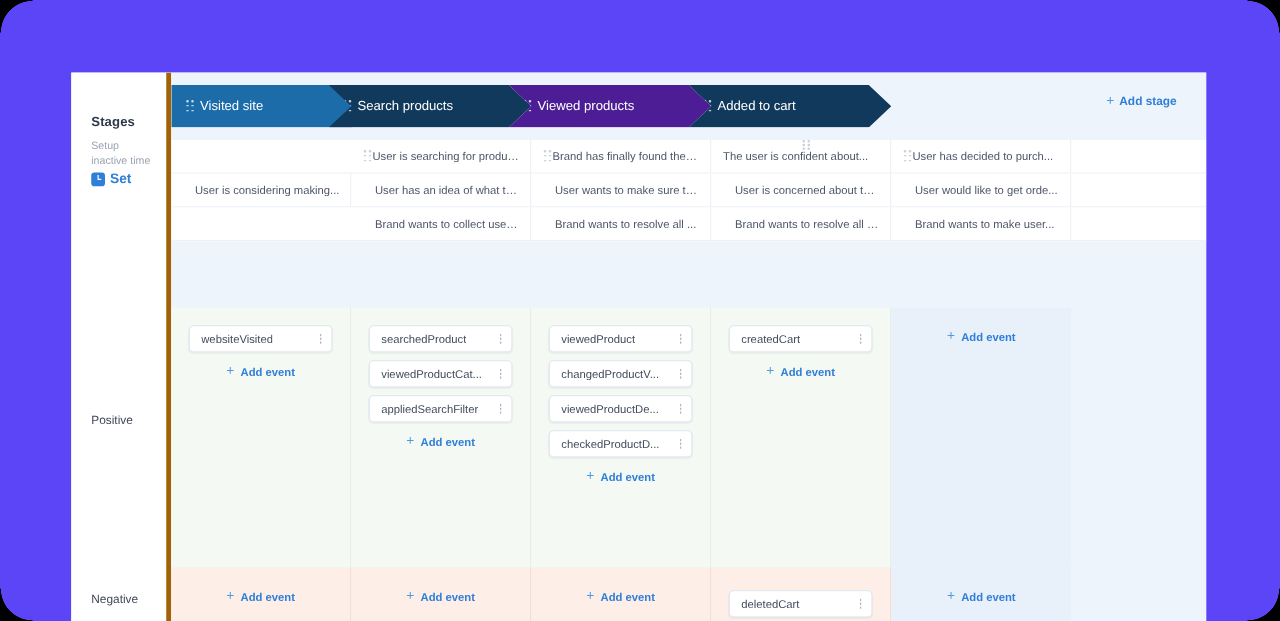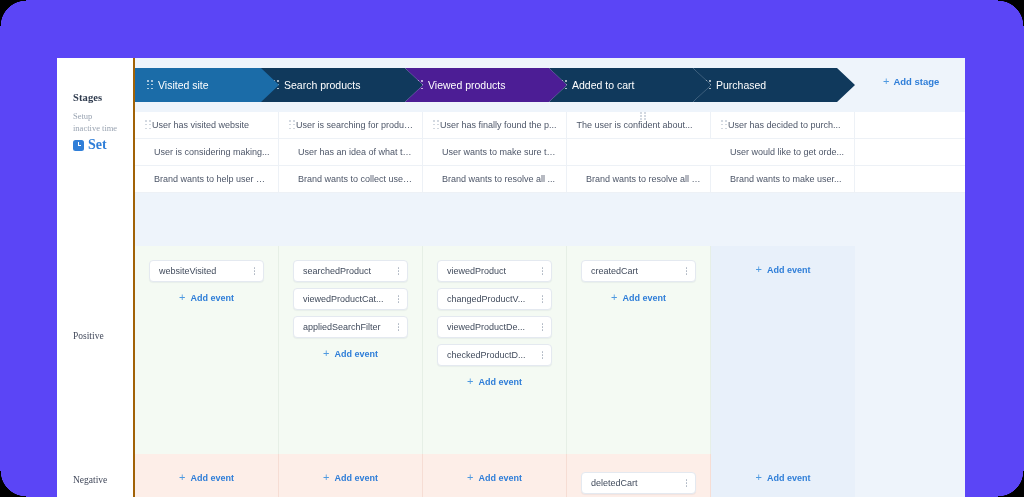--- a/index.html
+++ b/index.html
@@ -24,22 +24,21 @@
 
   
   .app{
     position:absolute;left:57px;top:58px;width:908px;height:439px;
     background:#ffffff;overflow:hidden;display:flex;
   }
 
   
   .rail{
     width:76px;flex:0 0 76px;background:#ffffff;position:relative;
-    border-right:2px solid #a16207;
-    font-family:Liberation Serif, serif;
+    border-right:4px solid #a16207;
   }
   .rail-title{
     position:absolute;left:16px;top:34px;
     font-size:10.5px;font-weight:bold;color:#2e3a4d;letter-spacing:.1px;
   }
   .rail-sub{
     position:absolute;left:16px;top:53px;width:58px;
     font-size:8.5px;line-height:11.5px;color:#9aa4b2;
   }
   .rail-set{
@@ -49,21 +48,21 @@
   .clock-ic{
     width:11px;height:11px;border-radius:2.5px;background:#2f7ed8;
     position:relative;flex:0 0 11px;
   }
   .clock-ic::before{
     content:"";position:absolute;left:5px;top:2.5px;width:1px;height:3.4px;background:#fff;
   }
   .clock-ic::after{
     content:"";position:absolute;left:5px;top:5.3px;width:3px;height:1px;background:#fff;
   }
-  .rail-set span{font-size:14px;font-weight:bold;color:#2f7ed8;}
+  .rail-set span{font-size:11px;font-weight:bold;color:#2f7ed8;}
 
   .rail-positive{
     position:absolute;left:16px;top:273px;font-size:9.5px;color:#41485a;
   }
   .rail-negative{
     position:absolute;left:16px;bottom:12px;font-size:9.5px;color:#41485a;
   }
 
   
   .board{flex:1 1 auto;position:relative;background:#eef4fb;overflow:hidden;}
@@ -214,72 +213,50 @@
               <span class="dots">
                 <i></i>
                 <i></i>
                 <i></i>
                 <i></i>
                 <i></i>
                 <i></i>
               </span>
               <span class="lbl">Added to cart</span>
             </div>
-            <div class="chev" style="left: 558px; width: 162px; background: rgb(16, 57, 92); clip-path: polygon(0px 0px, 144px 0px, 162px 50%, 144px 100%, 0px 100%, 18px 50%);">
-              <span class="dots">
-                <i></i>
-                <i></i>
-                <i></i>
-                <i></i>
-                <i></i>
-                <i></i>
-              </span>
-              <span class="lbl">Purchased</span>
-            </div>
           </div>
 
         <div class="addstage">
           <span class="plus">+</span>
           <span>Add stage</span>
         </div>
 
         <div id="personaRows">
             <div class="persona" style="top: 54px;">
-              <div class="pcell" style="left: 0px; width: 144px;">
-                <span class="dots dots-dark">
-                  <i></i>
-                  <i></i>
-                  <i></i>
-                  <i></i>
-                  <i></i>
-                  <i></i>
-                </span>
-                <span class="ptxt">User has visited website</span>
-              </div>
               <div class="pcell" style="left: 144px; width: 144px;">
                 <span class="dots dots-dark">
                   <i></i>
                   <i></i>
                   <i></i>
                   <i></i>
                   <i></i>
                   <i></i>
                 </span>
                 <span class="ptxt">User is searching for produc...</span>
               </div>
               <div class="pcell" style="left: 288px; width: 144px;">
                 <span class="dots dots-dark">
                   <i></i>
                   <i></i>
                   <i></i>
                   <i></i>
                   <i></i>
                   <i></i>
                 </span>
-                <span class="ptxt">User has finally found the p...</span>
+                <span class="ptxt">Brand has finally found the p...</span>
               </div>
               <div class="pcell" style="left: 432px; width: 144px; flex-direction: column;">
                 <span class="dots dots-dark">
                   <i></i>
                   <i></i>
                   <i></i>
                   <i></i>
                   <i></i>
                   <i></i>
                 </span>
@@ -300,28 +277,28 @@
             <div class="persona" style="top: 81px;">
               <div class="pcell noh" style="left: 0px; width: 144px;">
                 <span class="ptxt">User is considering making...</span>
               </div>
               <div class="pcell noh" style="left: 144px; width: 144px;">
                 <span class="ptxt">User has an idea of what the...</span>
               </div>
               <div class="pcell noh" style="left: 288px; width: 144px;">
                 <span class="ptxt">User wants to make sure th...</span>
               </div>
+              <div class="pcell noh" style="left: 432px; width: 144px;">
+                <span class="ptxt">User is concerned about thi...</span>
+              </div>
               <div class="pcell noh" style="left: 576px; width: 144px;">
                 <span class="ptxt">User would like to get orde...</span>
               </div>
             </div>
             <div class="persona" style="top: 108px;">
-              <div class="pcell noh" style="left: 0px; width: 144px;">
-                <span class="ptxt">Brand wants to help user na...</span>
-              </div>
               <div class="pcell noh" style="left: 144px; width: 144px;">
                 <span class="ptxt">Brand wants to collect user i...</span>
               </div>
               <div class="pcell noh" style="left: 288px; width: 144px;">
                 <span class="ptxt">Brand wants to resolve all ...</span>
               </div>
               <div class="pcell noh" style="left: 432px; width: 144px;">
                 <span class="ptxt">Brand wants to resolve all h...</span>
               </div>
               <div class="pcell noh" style="left: 576px; width: 144px;">

